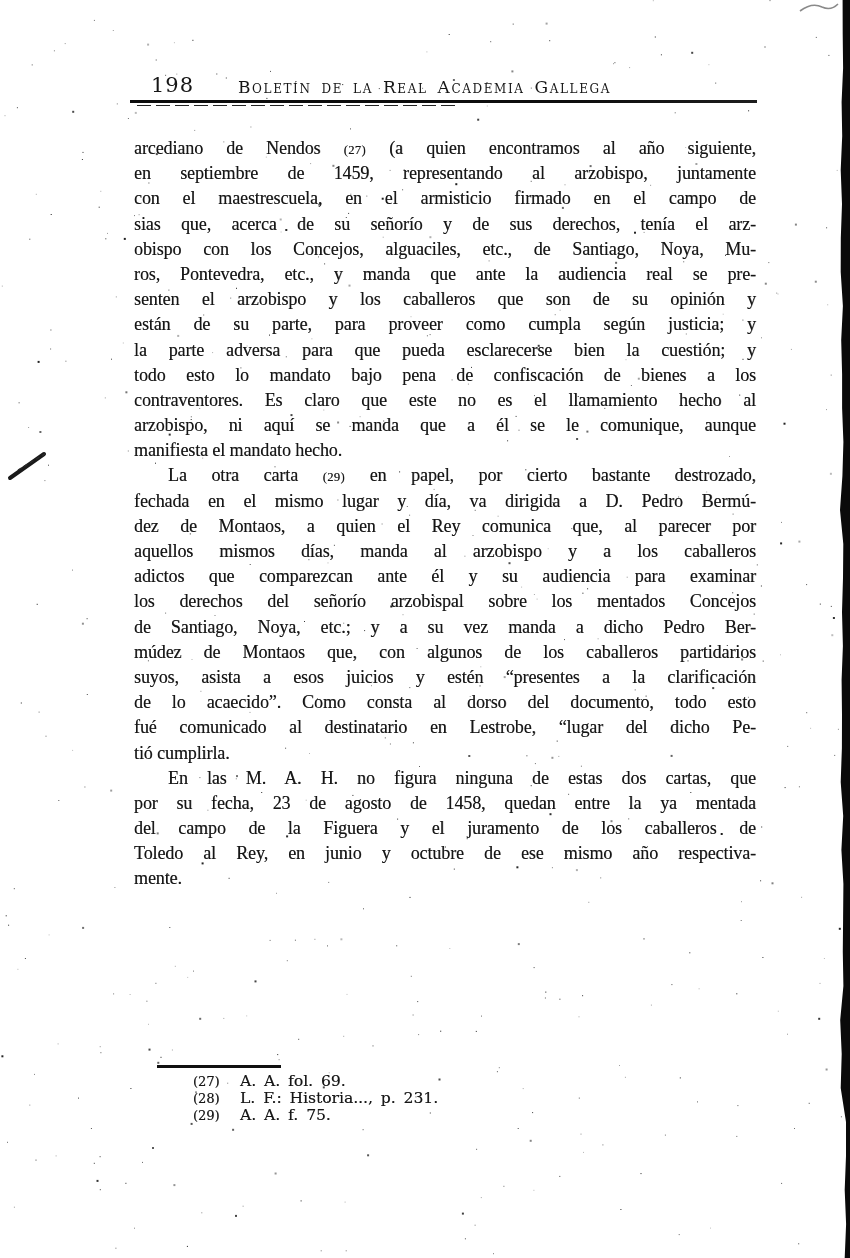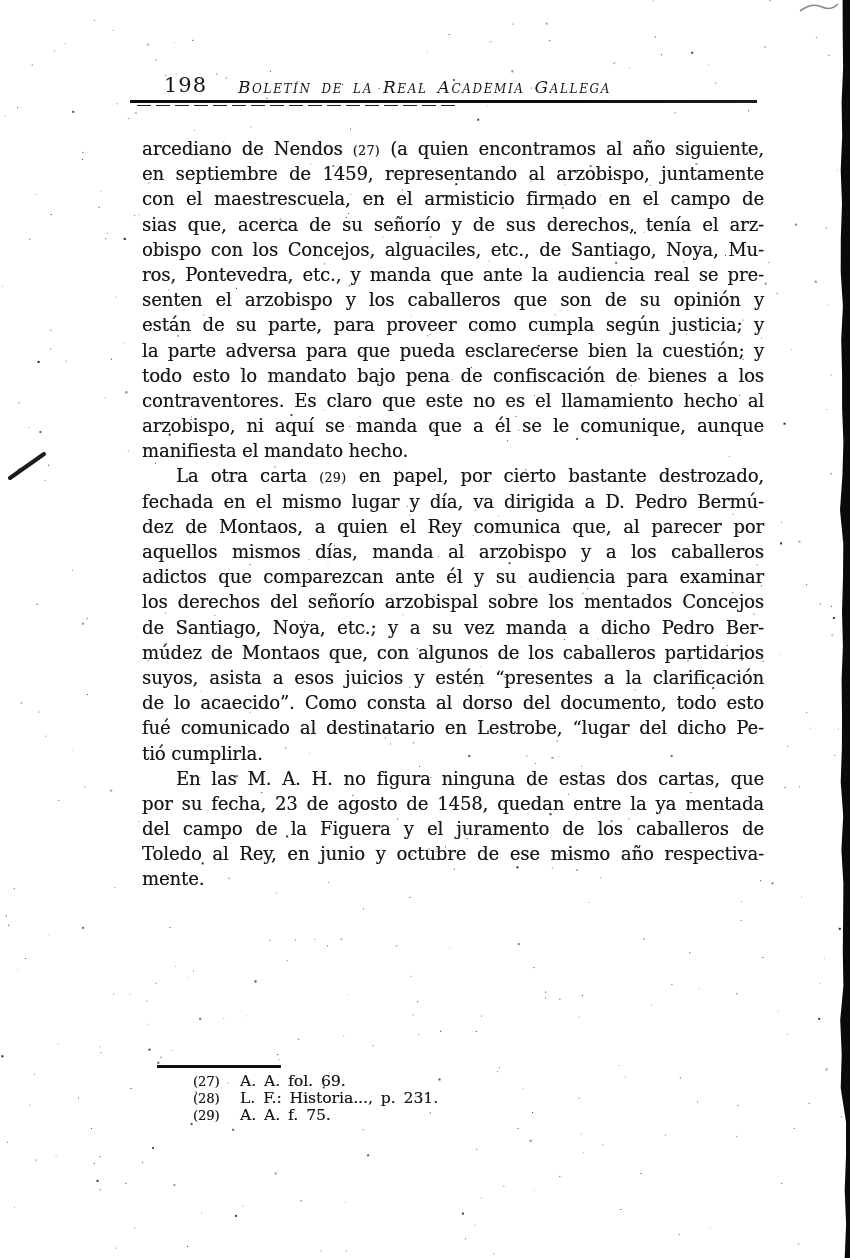--- a/index.html
+++ b/index.html
@@ -4,40 +4,41 @@
 <style>
   html,body { margin:0; padding:0; background:#e8e8e8; }
   .page {
     position:relative; width:850px; height:1258px; margin:0 auto;
     background:#ffffff; overflow:hidden;
     font-family:"DejaVu Serif", serif; color:#161616;
   }
   
   .header-pagenum {
     position:absolute; left:151px; top:73px;
-    font-size:21px; letter-spacing:1px;margin-left:13px;
+    font-size:21px; letter-spacing:1px;
   }
   .header-title {
     position:absolute; left:112px; top:77px; width:625px;
     text-align:center; font-variant:small-caps;
-    font-size:17px; letter-spacing:1.6px; word-spacing:3px;font-style:italic;
+    font-size:17px; letter-spacing:1.6px; word-spacing:3px;
   }
   .rule-main {
     position:absolute; left:130px; top:100px; width:627px; height:3px;
     background:linear-gradient(to right,#0d0d0d 0%,#0d0d0d 70%,#1d1d1d 100%);
   }
   .rule-sub {
     position:absolute; left:137px; top:105px; width:322px; height:1px;
     background:repeating-linear-gradient(to right,#222 0 14px,transparent 14px 19px);
   }
   
   .body-text {
-    position:absolute; left:142px; top:136px; width:622px;
+    position:absolute; left:134px; top:136px; width:622px;
     font-size:18px; line-height:25.2px; letter-spacing:-0.1px;
     text-shadow:0.3px 0 0 rgba(20,20,20,0.55);
+    font-family:Liberation Serif, serif;
   }
   .line {
     height:25.2px; overflow:visible;
     text-align:justify; text-align-last:justify;
   }
   .line.plast { text-align-last:left; }
   .line.indent { text-indent:34px; }
   .fnref { font-size:12.5px; letter-spacing:.4px; }
   
   .footnote-rule {

